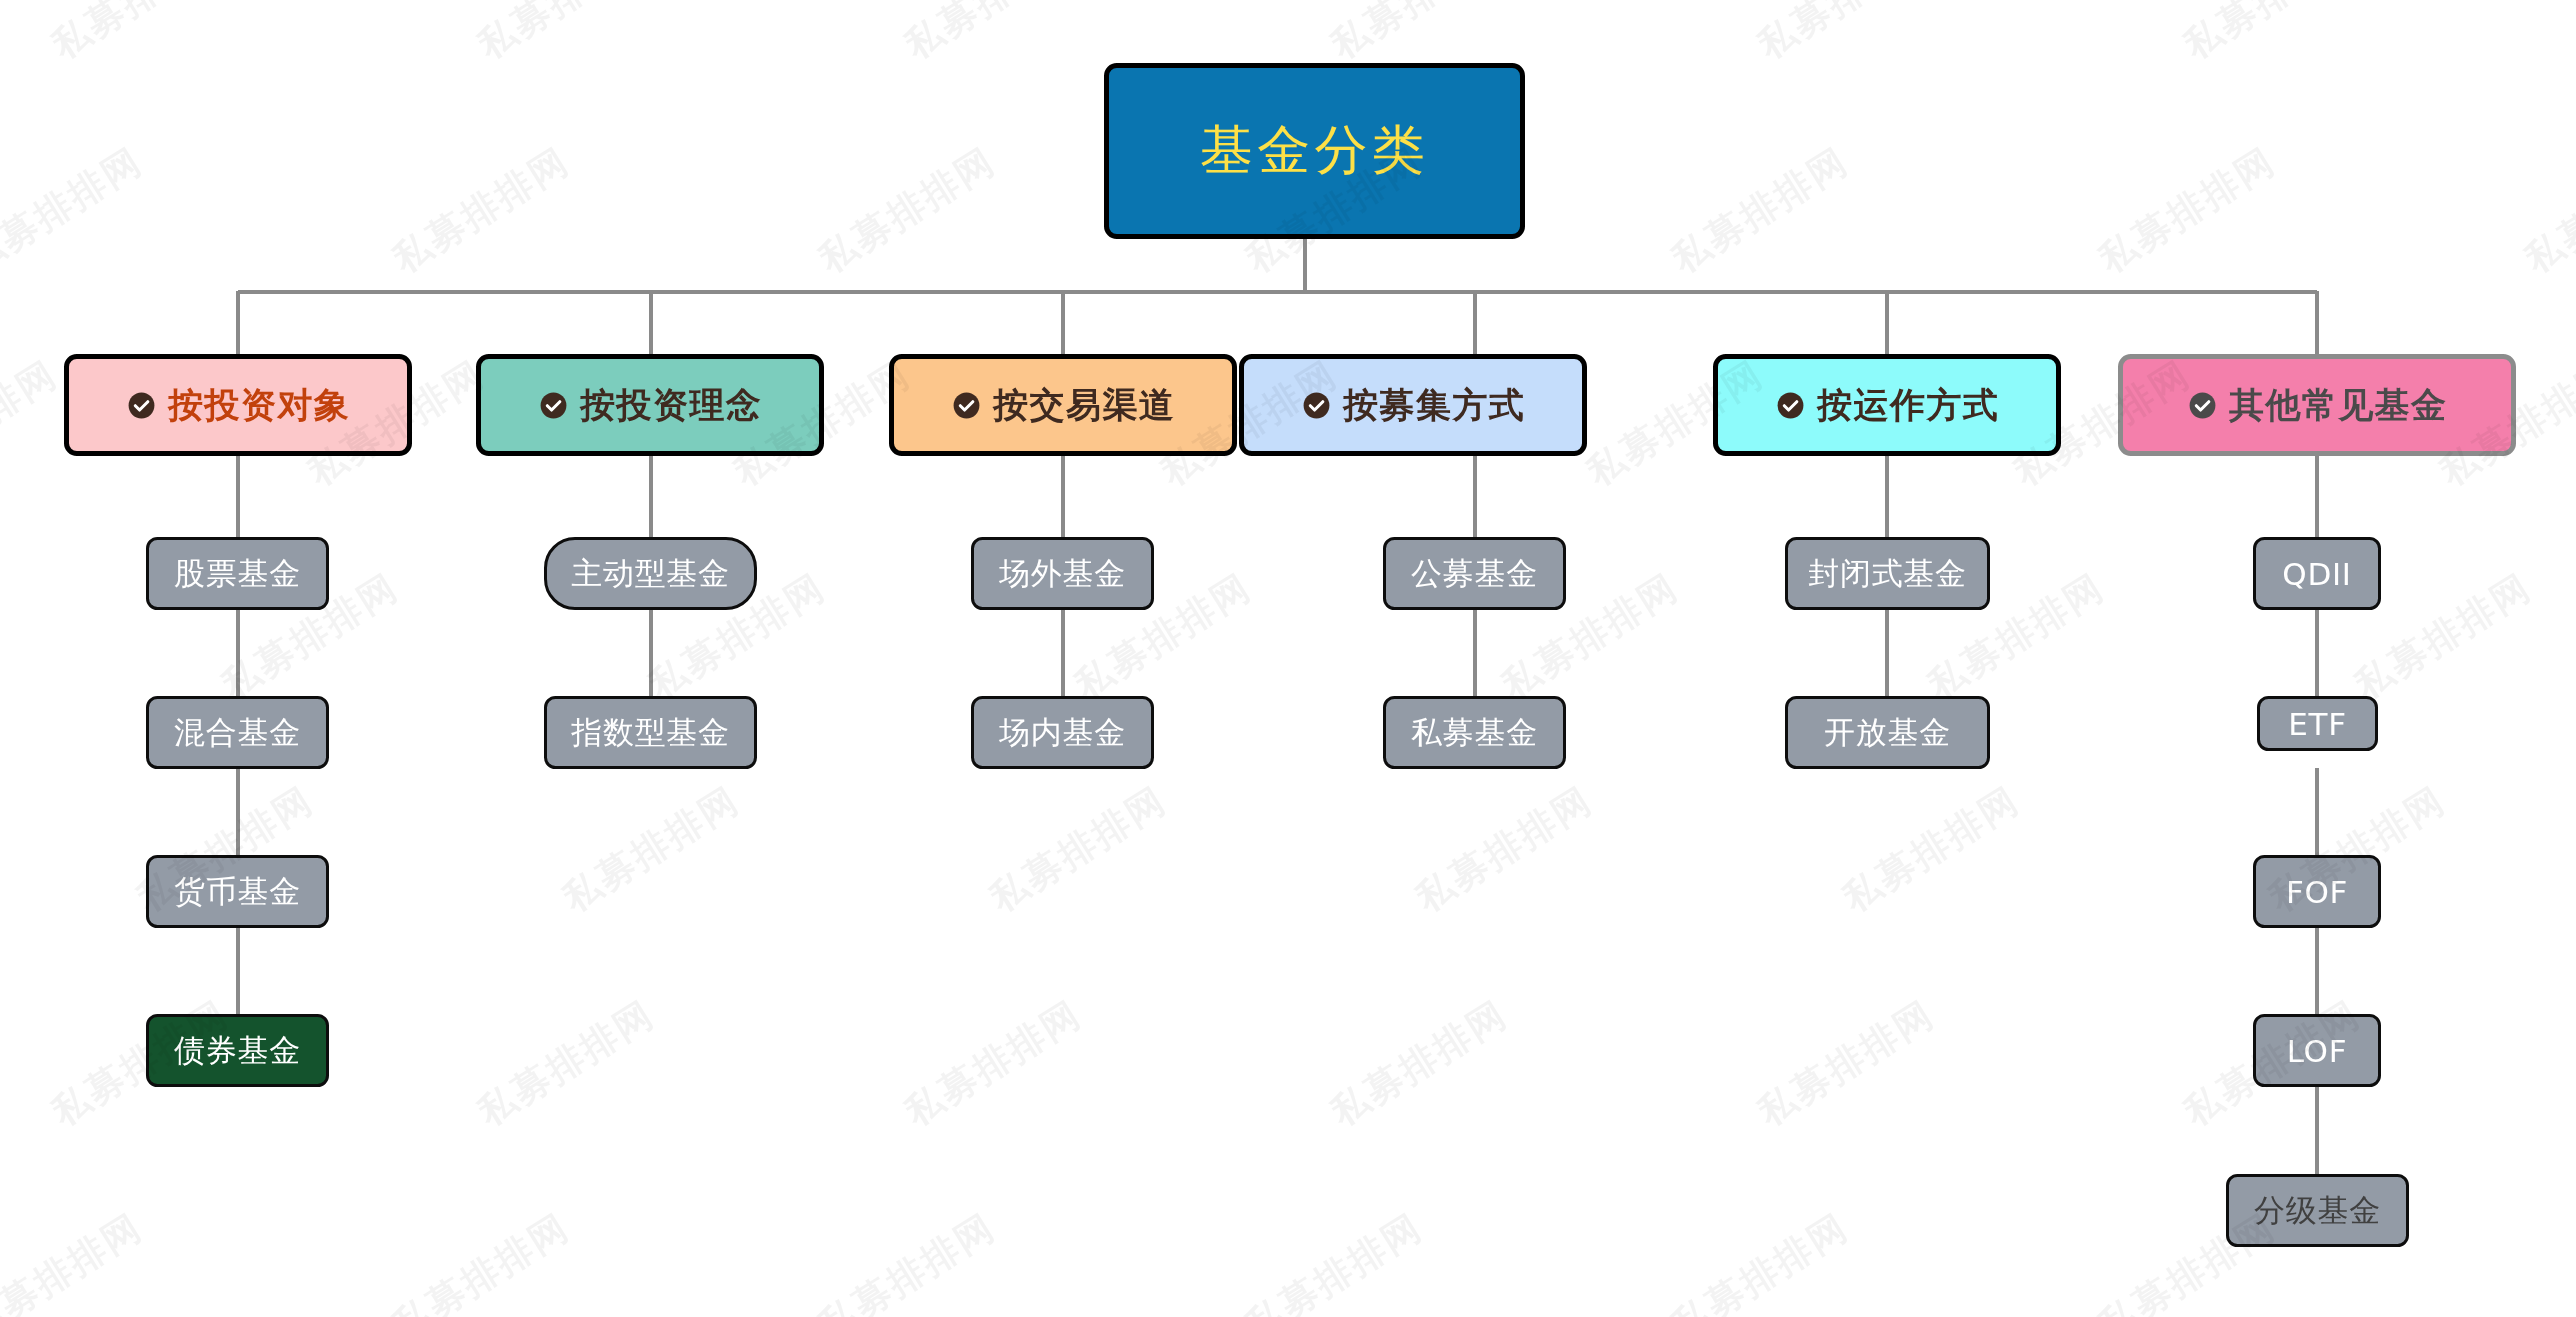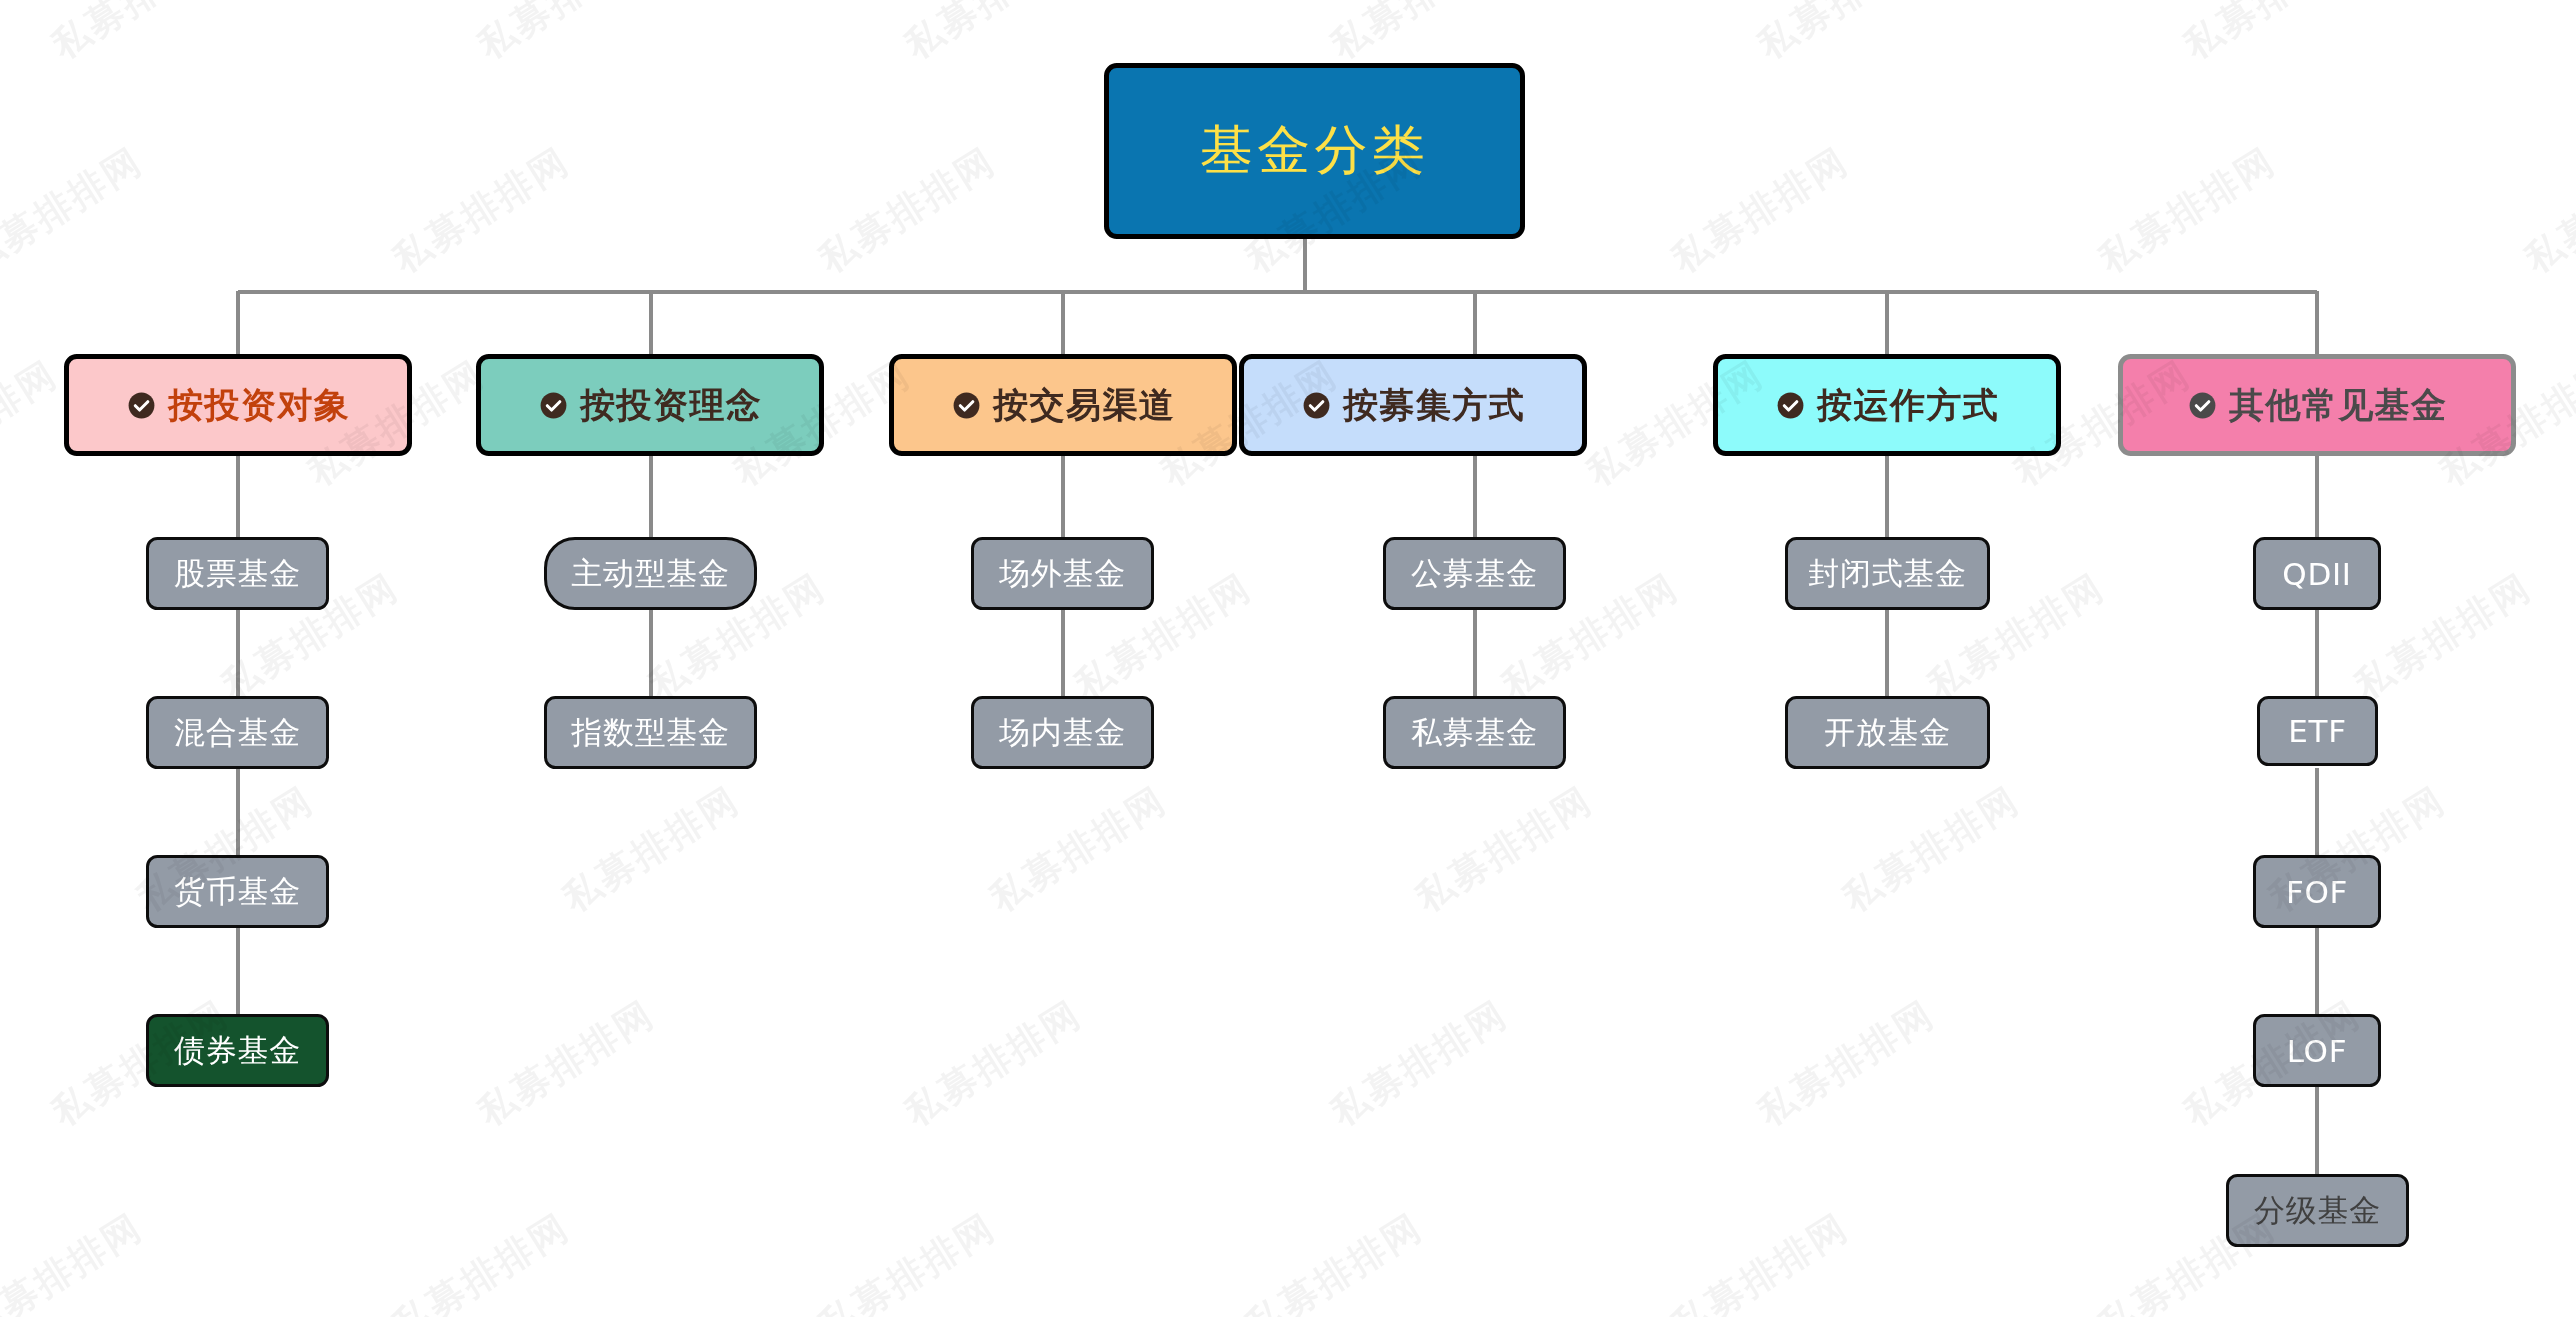--- a/index.html
+++ b/index.html
@@ -188,21 +188,21 @@
         <circle cx="12" cy="12" r="10" fill="#4a4a4a"></circle>
         <path d="M7.2 12.2 L10.5 15.5 L16.9 9.1" stroke="#ffffff" stroke-width="2.4" fill="none" stroke-linecap="round" stroke-linejoin="round"></path>
       </svg>
       <span class="cat-label">其他常见基金</span>
     </div>
     <div class="line v" style="left: 2315px; top: 456px; height: 81px; background: rgb(138, 138, 138);"></div>
     <div class="leaf-node" style="left: 2253px; top: 537px; width: 128px; height: 73px; background: rgb(147, 155, 166); color: rgb(255, 255, 255);">
       <span>QDII</span>
     </div>
     <div class="line v" style="left: 2315px; top: 609px; height: 87px; background: rgb(138, 138, 138);"></div>
-    <div class="leaf-node" style="left: 2257px; top: 696px; width: 121px; height: 70px; background: rgb(147, 155, 166); color: rgb(255, 255, 255);">
+    <div class="leaf-node" style="left: 2257px; top: 696px; width: 121px; height: 55px; background: rgb(147, 155, 166); color: rgb(255, 255, 255);">
       <span>ETF</span>
     </div>
     <div class="line v" style="left: 2315px; top: 768px; height: 87px; background: rgb(138, 138, 138);"></div>
     <div class="leaf-node" style="left: 2253px; top: 855px; width: 128px; height: 73px; background: rgb(147, 155, 166); color: rgb(255, 255, 255);">
       <span>FOF</span>
     </div>
     <div class="line v" style="left: 2315px; top: 928px; height: 87px; background: rgb(138, 138, 138);"></div>
     <div class="leaf-node" style="left: 2253px; top: 1014px; width: 128px; height: 73px; background: rgb(147, 155, 166); color: rgb(255, 255, 255);">
       <span>LOF</span>
     </div>

